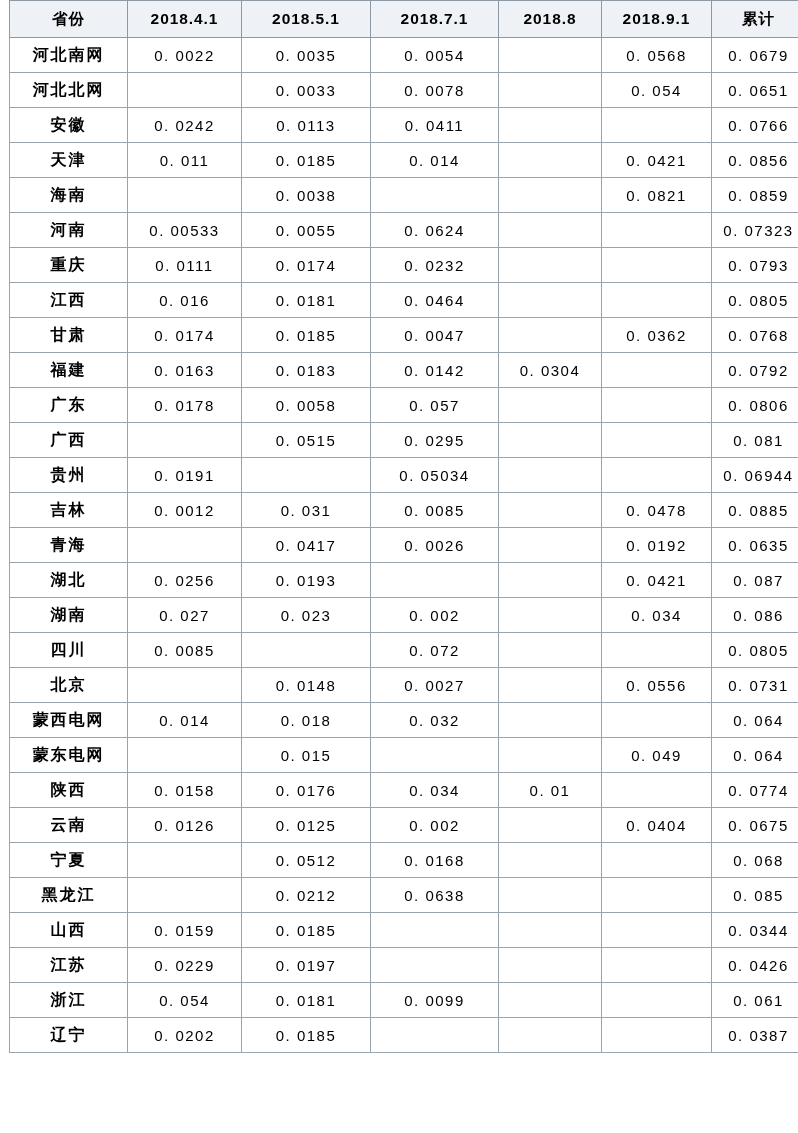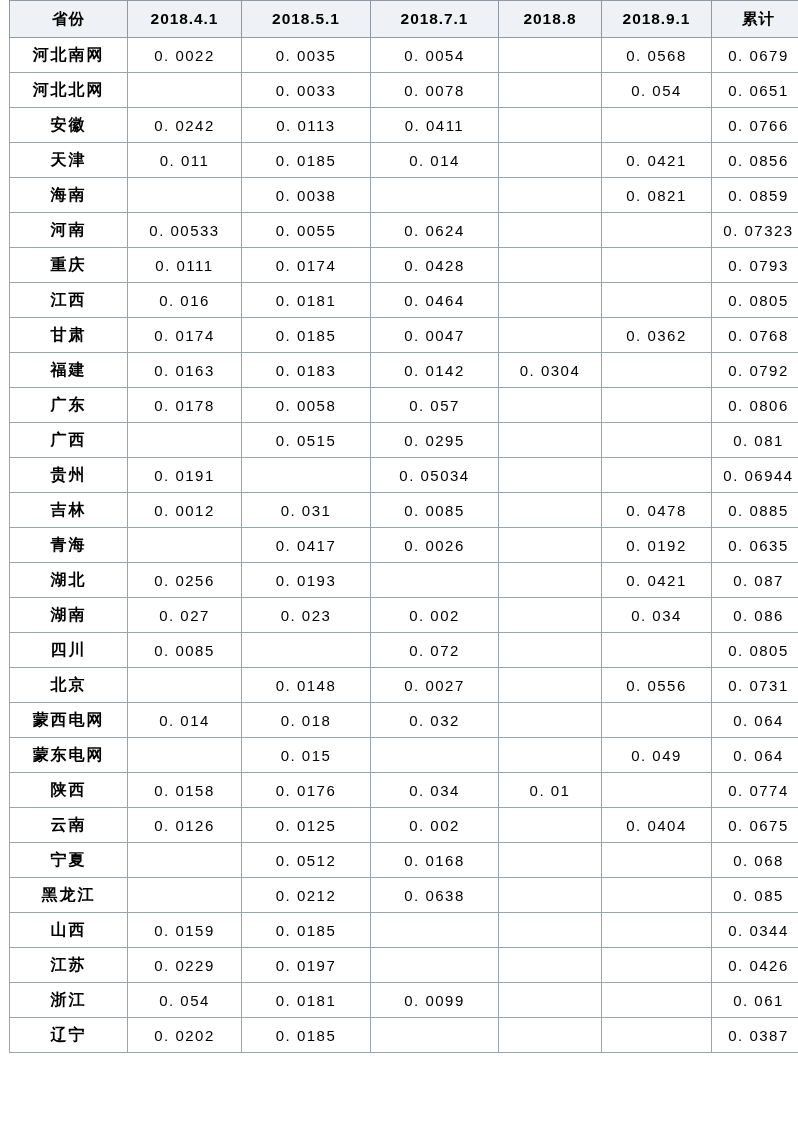--- a/index.html
+++ b/index.html
@@ -142,21 +142,21 @@
           <td class="val">0. 0055</td>
           <td class="val">0. 0624</td>
           <td class="val"></td>
           <td class="val"></td>
           <td class="val">0. 07323</td>
         </tr>
         <tr>
           <td class="prov">重庆</td>
           <td class="val">0. 0111</td>
           <td class="val">0. 0174</td>
-          <td class="val">0. 0428</td>
+          <td class="val">0. 0232</td>
           <td class="val"></td>
           <td class="val"></td>
           <td class="val">0. 0793</td>
         </tr>
         <tr>
           <td class="prov">江西</td>
           <td class="val">0. 016</td>
           <td class="val">0. 0181</td>
           <td class="val">0. 0464</td>
           <td class="val"></td>

